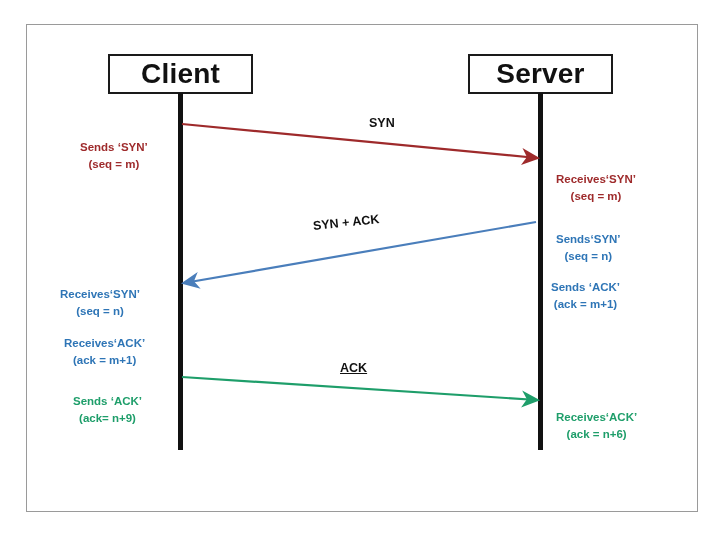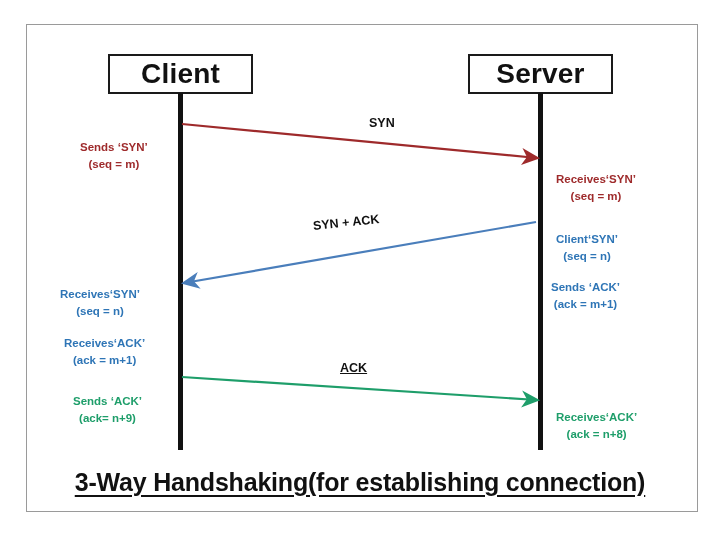--- a/index.html
+++ b/index.html
@@ -190,29 +190,28 @@
     <span>Sends ‘ACK’</span>
     <span class="l2">(ack= n+9)</span>
   </div>
 
   <div class="note red ctr" id="note-s1">
     <span>Receives‘SYN’</span>
     <span class="l2">(seq = m)</span>
   </div>
 
   <div class="note blue ctr" id="note-s2">
-    <span>Client‘SYN’</span>
+    <span>Sends‘SYN’</span>
     <span class="l2">(seq = n)</span>
   </div>
 
   <div class="note blue ctr" id="note-s3">
     <span>Sends ‘ACK’</span>
     <span class="l2">(ack = m+1)</span>
   </div>
 
   <div class="note green ctr" id="note-s4">
     <span>Receives‘ACK’</span>
-    <span class="l2">(ack = n+8)</span>
-  </div>
-
-  <div id="title">3-Way Handshaking(for establishing connection)</div>
+    <span class="l2">(ack = n+6)</span>
+  </div>
+
 
 </div>
 
 </body></html>

